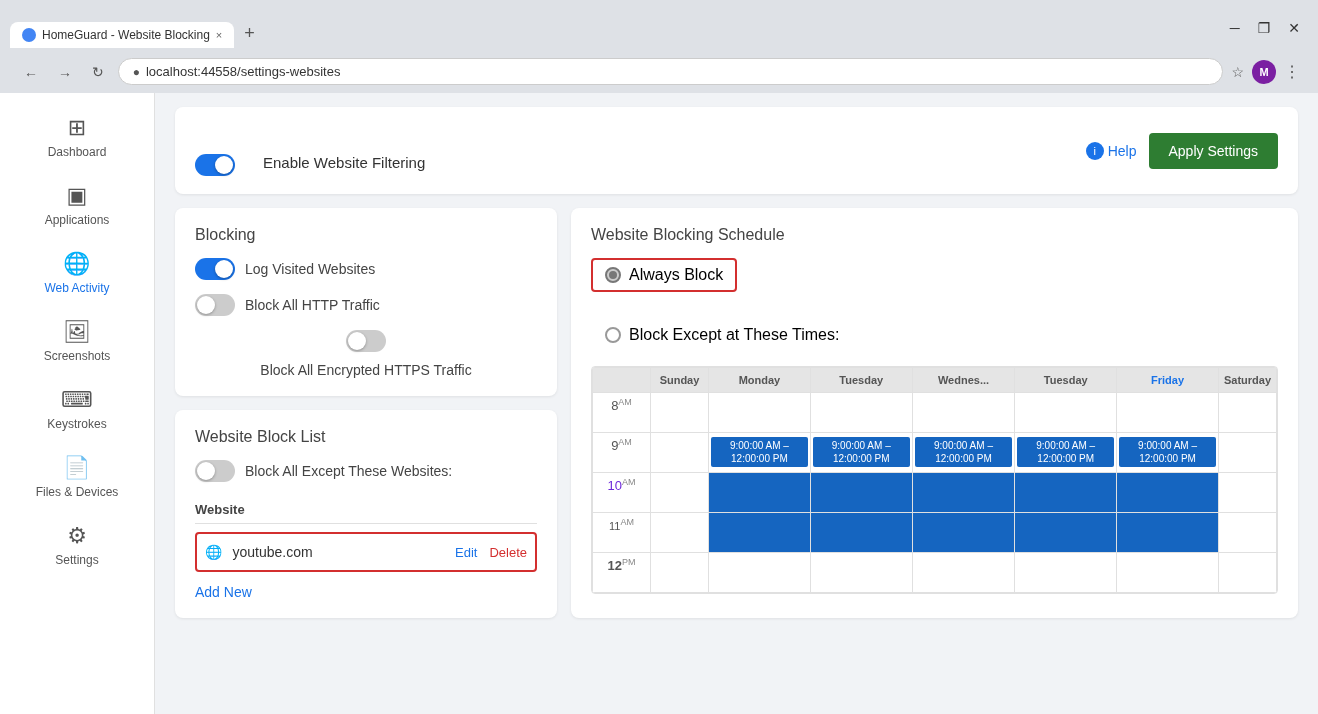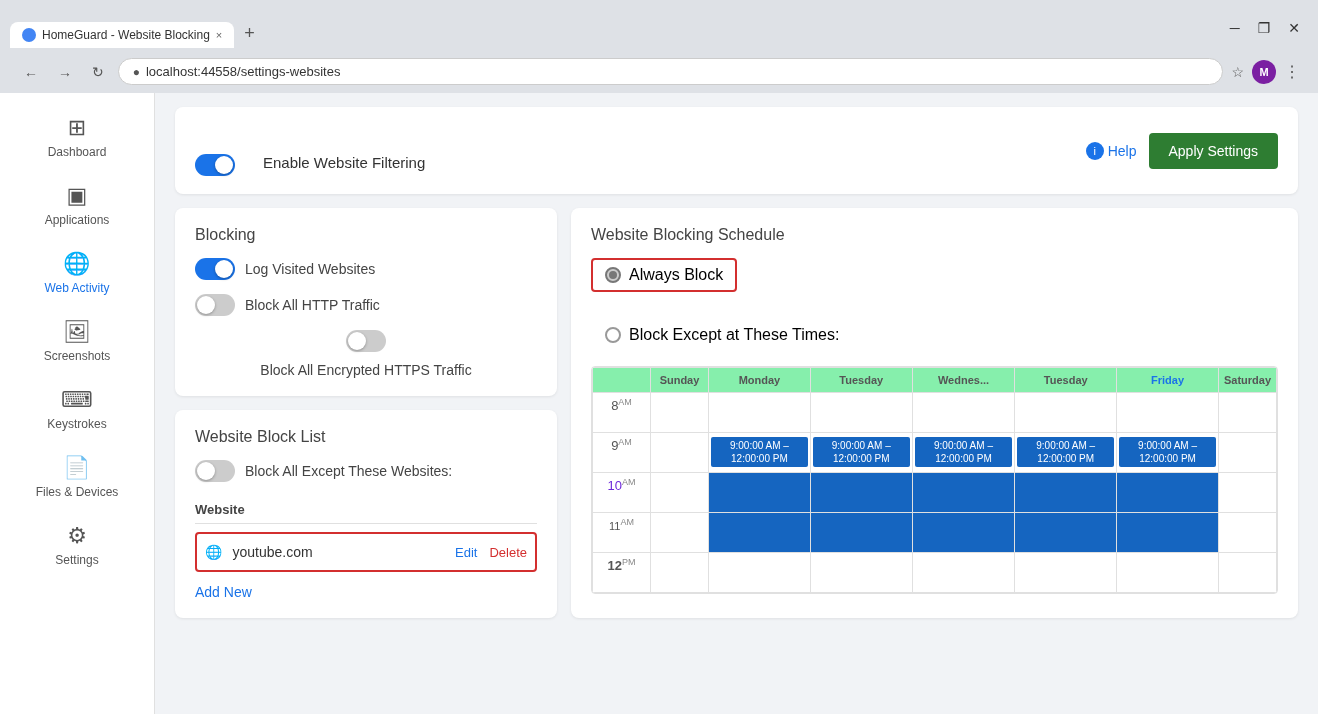--- a/index.html
+++ b/index.html
@@ -174,21 +174,21 @@
     }
     .radio-circle.filled { border-color: #777; background: #ccc; }
     .radio-circle.filled::after {
       content: ''; width: 8px; height: 8px; border-radius: 50%; background: #777;
     }
 
     
     .cal-container { overflow: auto; max-height: 300px; border: 1px solid #e0e0e0; border-radius: 4px; }
     .cal-table { width: 100%; border-collapse: collapse; font-size: 12px; }
     .cal-table th {
-      background: #86efac; padding: 6px 4px; text-align: center;
+      background: #e5e5e5; padding: 6px 4px; text-align: center;
       border: 1px solid #e0e0e0; font-size: 11px; color: #555; font-weight: 600;
     }
     .cal-table th.friday { color: #1a73e8; }
     .cal-table td {
       border: 1px solid #e0e0e0; padding: 4px 2px; text-align: center;
       vertical-align: top; font-size: 11px; color: #444; min-width: 58px; height: 40px;
     }
     .time-cell { color: #777; font-size: 11px; text-align: right; padding-right: 4px; white-space: nowrap; }
     .event-block {
       background: #1565c0; color: #fff; font-size: 10px;

